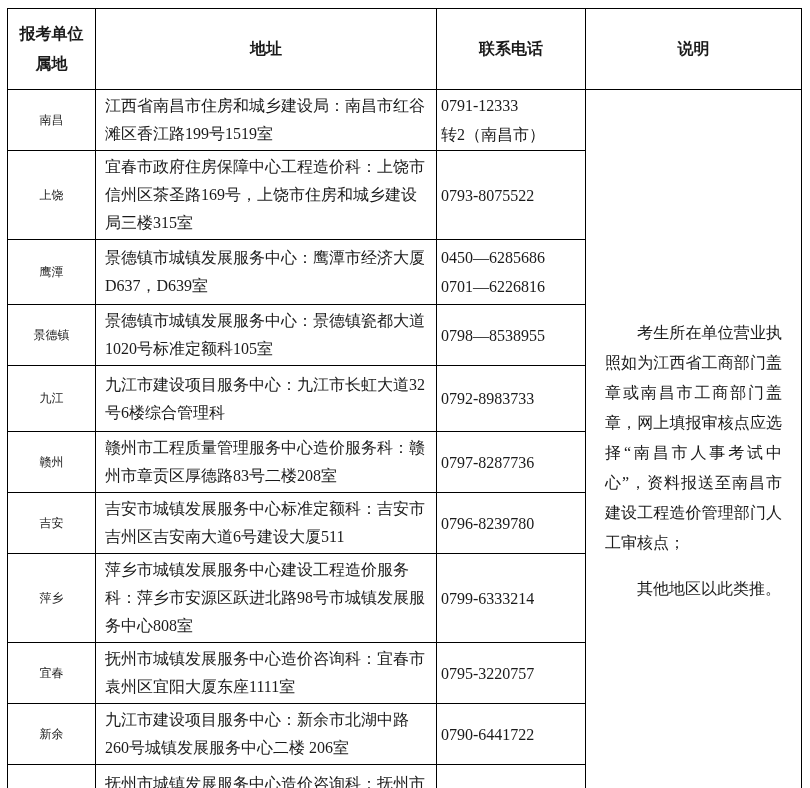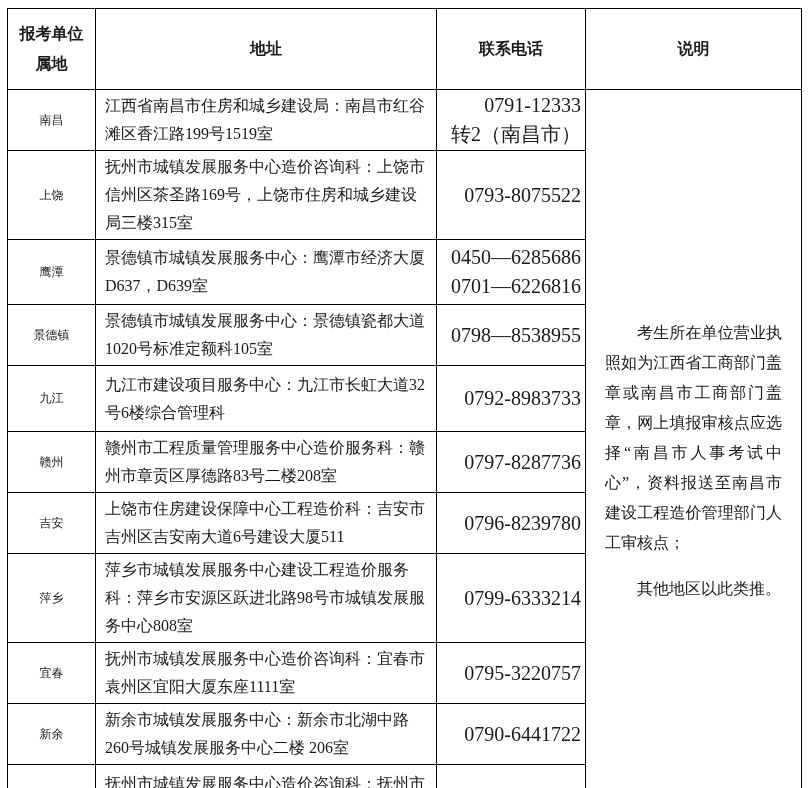--- a/index.html
+++ b/index.html
@@ -52,22 +52,22 @@
     padding: 0 2px;
   }
   td.td-addr {
     text-align: left;
     font-size: 16px;
     line-height: 28px;
     padding: 2px 9px;
     margin-top: 12px;
   }
   td.td-phone {
-    text-align: right;
-    font-size: 20px;
+    text-align: left;
+    font-size: 16px;
     line-height: 29px;
     padding: 0 4px;
   }
   td.td-note {
     text-align: justify;
     font-size: 16px;
     line-height: 30px;
     padding: 4px 3px;
     vertical-align: middle;
   }
@@ -108,21 +108,21 @@
             <span class="phone-line">0791-12333</span>
             <span class="phone-line">转2（南昌市）</span>
           </td>
   <td class="td-note" rowspan="11">
             <p>考生所在单位营业执照如为江西省工商部门盖章或南昌市工商部门盖章，网上填报审核点应选择“南昌市人事考试中心”，资料报送至南昌市建设工程造价管理部门人工审核点；</p>
             <p>其他地区以此类推。</p>
           </td>
         </tr>
         <tr style="height: 88px;">
     <td class="td-city">上饶</td>
-    <td class="td-addr">抚州市城镇发展服务中心造价咨询科：上饶市信州区茶圣路169号，上饶市住房和城乡建设局三楼315室</td>
+    <td class="td-addr">宜春市政府住房保障中心工程造价科：上饶市信州区茶圣路169号，上饶市住房和城乡建设局三楼315室</td>
     <td class="td-phone">
             <span class="phone-line">0793-8075522</span>
           </td>
   </tr>
         <tr style="height: 65px;">
     <td class="td-city">鹰潭</td>
     <td class="td-addr">景德镇市城镇发展服务中心：鹰潭市经济大厦D637，D639室</td>
     <td class="td-phone">
             <span class="phone-line">0450—6285686</span>
             <span class="phone-line">0701—6226816</span>
@@ -144,42 +144,42 @@
   </tr>
         <tr style="height: 57px;">
     <td class="td-city">赣州</td>
     <td class="td-addr">赣州市工程质量管理服务中心造价服务科：赣州市章贡区厚德路83号二楼208室</td>
     <td class="td-phone">
             <span class="phone-line">0797-8287736</span>
           </td>
   </tr>
         <tr style="height: 58px;">
     <td class="td-city">吉安</td>
-    <td class="td-addr">上饶市住房建设保障中心工程造价科：吉安市吉州区吉安南大道6号建设大厦511</td>
+    <td class="td-addr">吉安市城镇发展服务中心标准定额科：吉安市吉州区吉安南大道6号建设大厦511</td>
     <td class="td-phone">
             <span class="phone-line">0796-8239780</span>
           </td>
   </tr>
         <tr style="height: 80px;">
     <td class="td-city">萍乡</td>
     <td class="td-addr">萍乡市城镇发展服务中心建设工程造价服务科：萍乡市安源区跃进北路98号市城镇发展服务中心808室</td>
     <td class="td-phone">
             <span class="phone-line">0799-6333214</span>
           </td>
   </tr>
         <tr style="height: 57px;">
     <td class="td-city">宜春</td>
     <td class="td-addr">抚州市城镇发展服务中心造价咨询科：宜春市袁州区宜阳大厦东座1111室</td>
     <td class="td-phone">
             <span class="phone-line">0795-3220757</span>
           </td>
   </tr>
         <tr style="height: 60px;">
     <td class="td-city">新余</td>
-    <td class="td-addr">新余市城镇发展服务中心：新余市北湖中路260号城镇发展服务中心二楼 206室</td>
+    <td class="td-addr">九江市建设项目服务中心：新余市北湖中路260号城镇发展服务中心二楼 206室</td>
     <td class="td-phone">
             <span class="phone-line">0790-6441722</span>
           </td>
   </tr>
         <tr style="height: 67px;">
     <td class="td-city">抚州</td>
     <td class="td-addr">抚州市城镇发展服务中心造价咨询科：抚州市陆象山大道699号建设服务大楼七楼711室</td>
     <td class="td-phone">
             <span class="phone-line">0794-8281701</span>
           </td>

